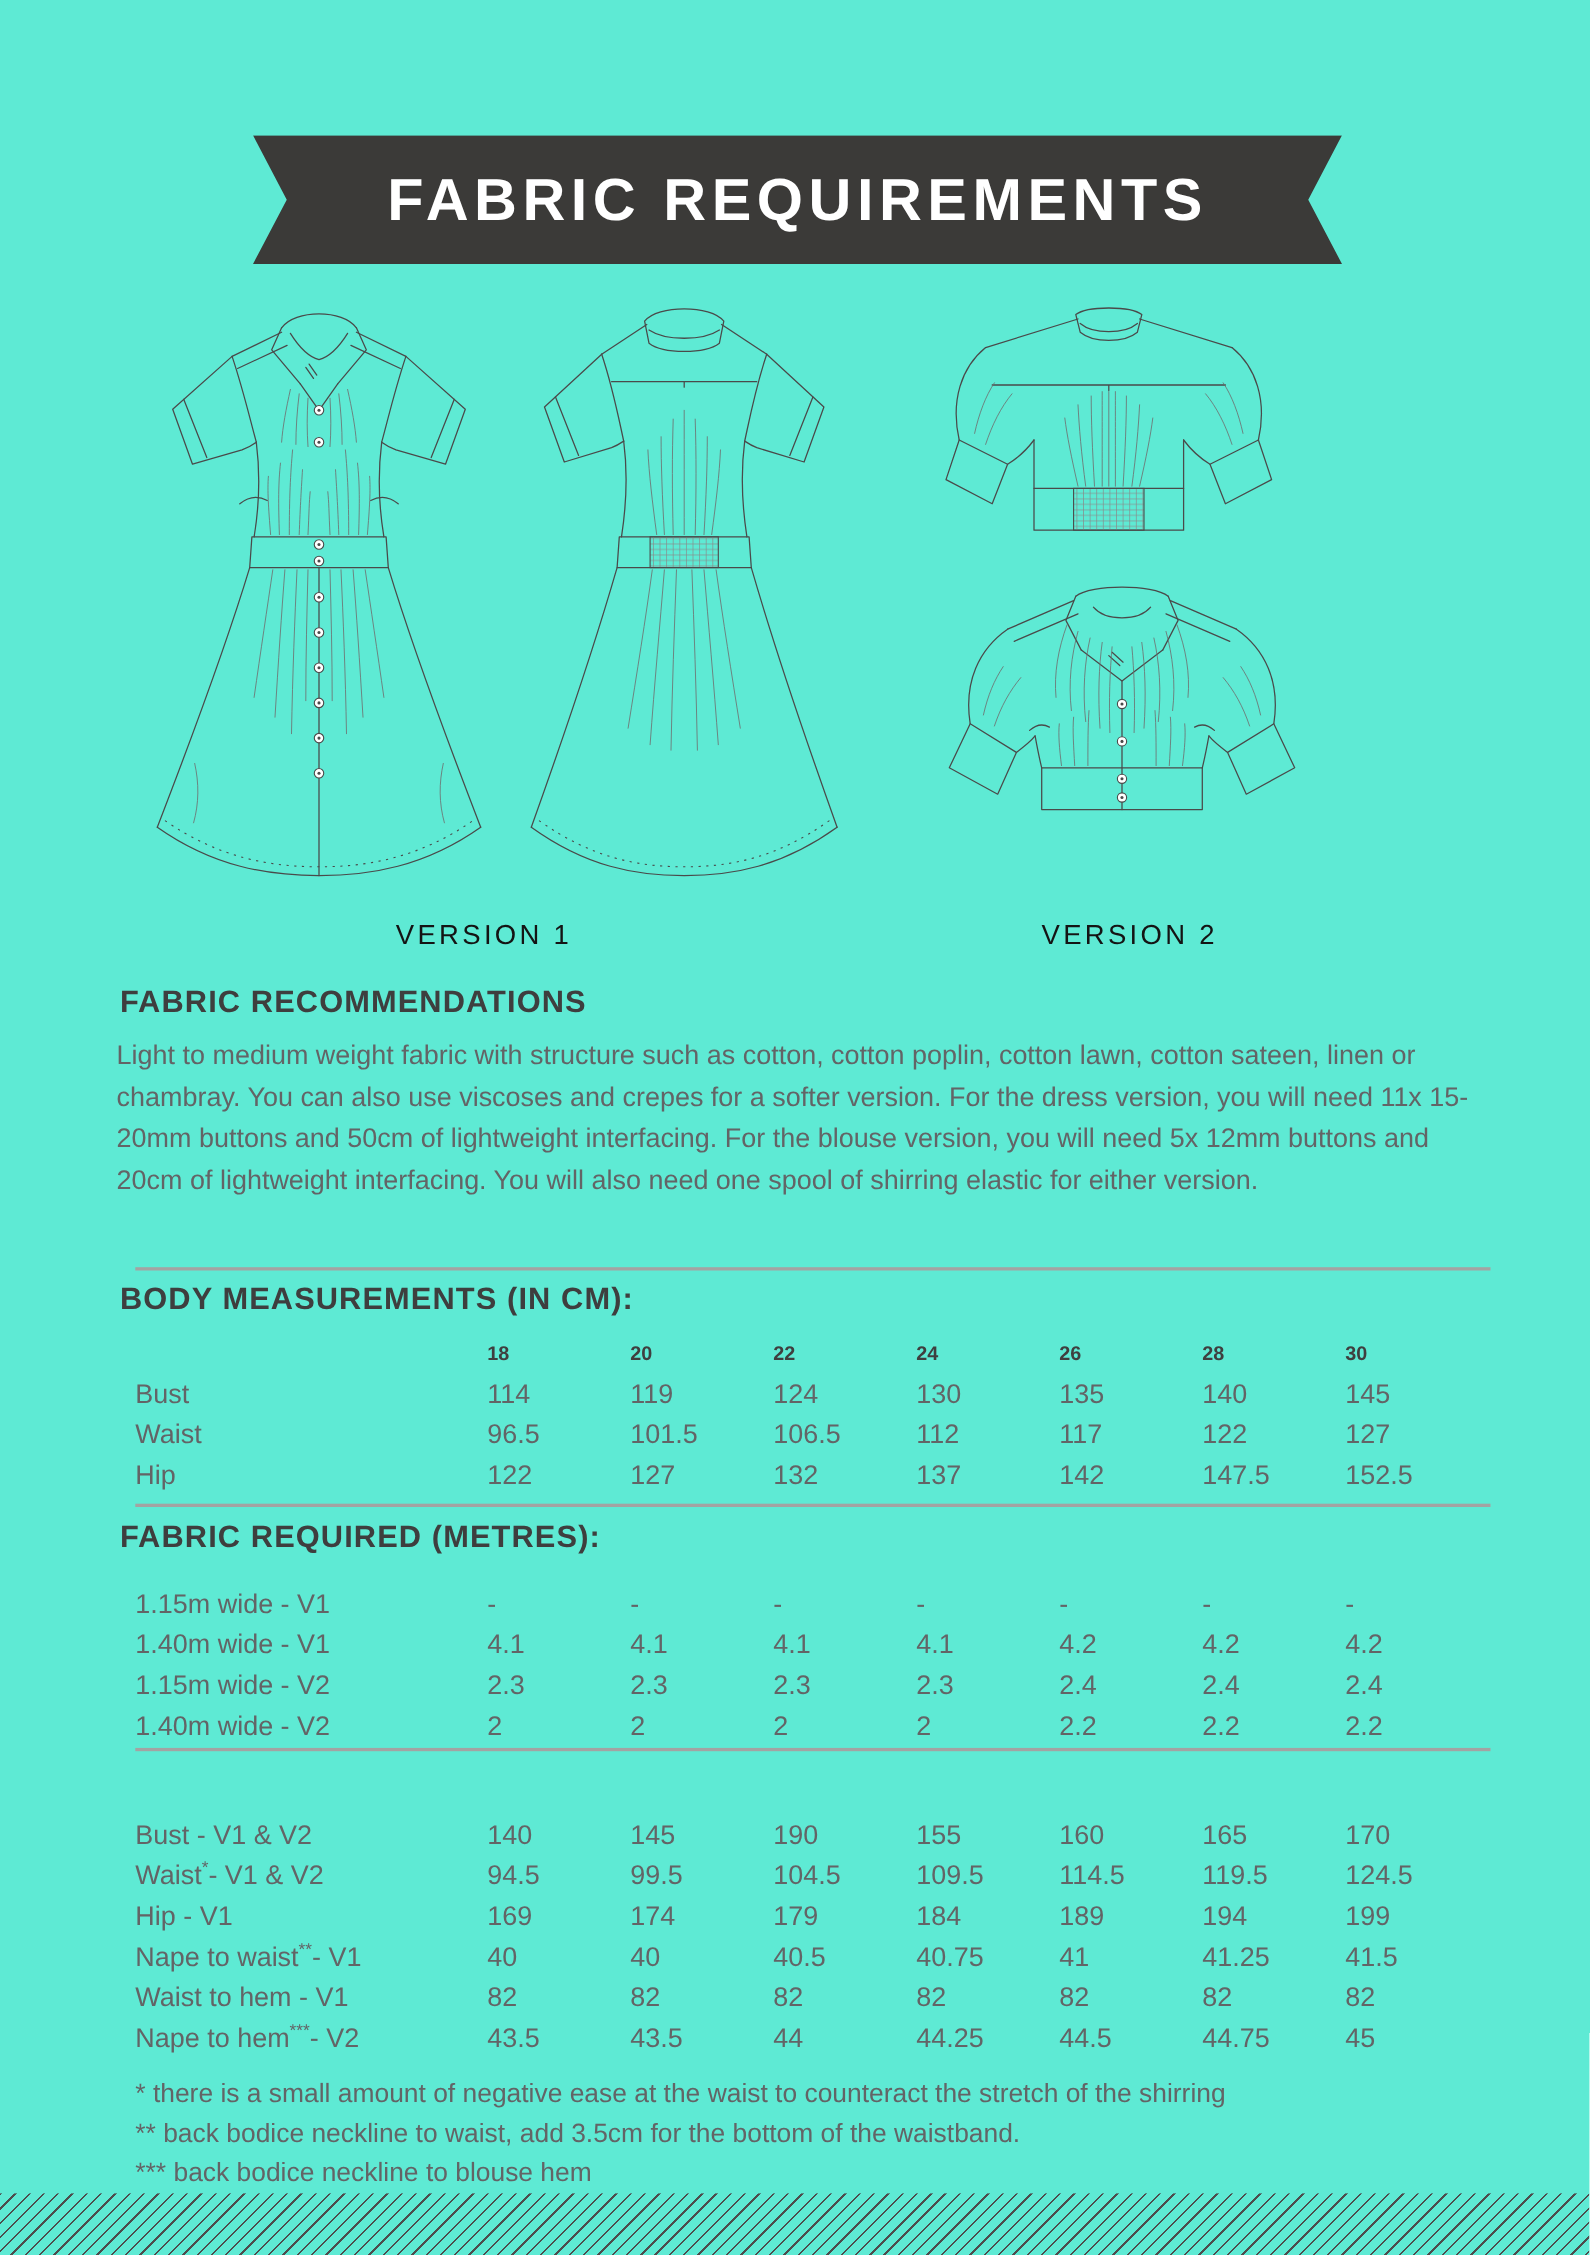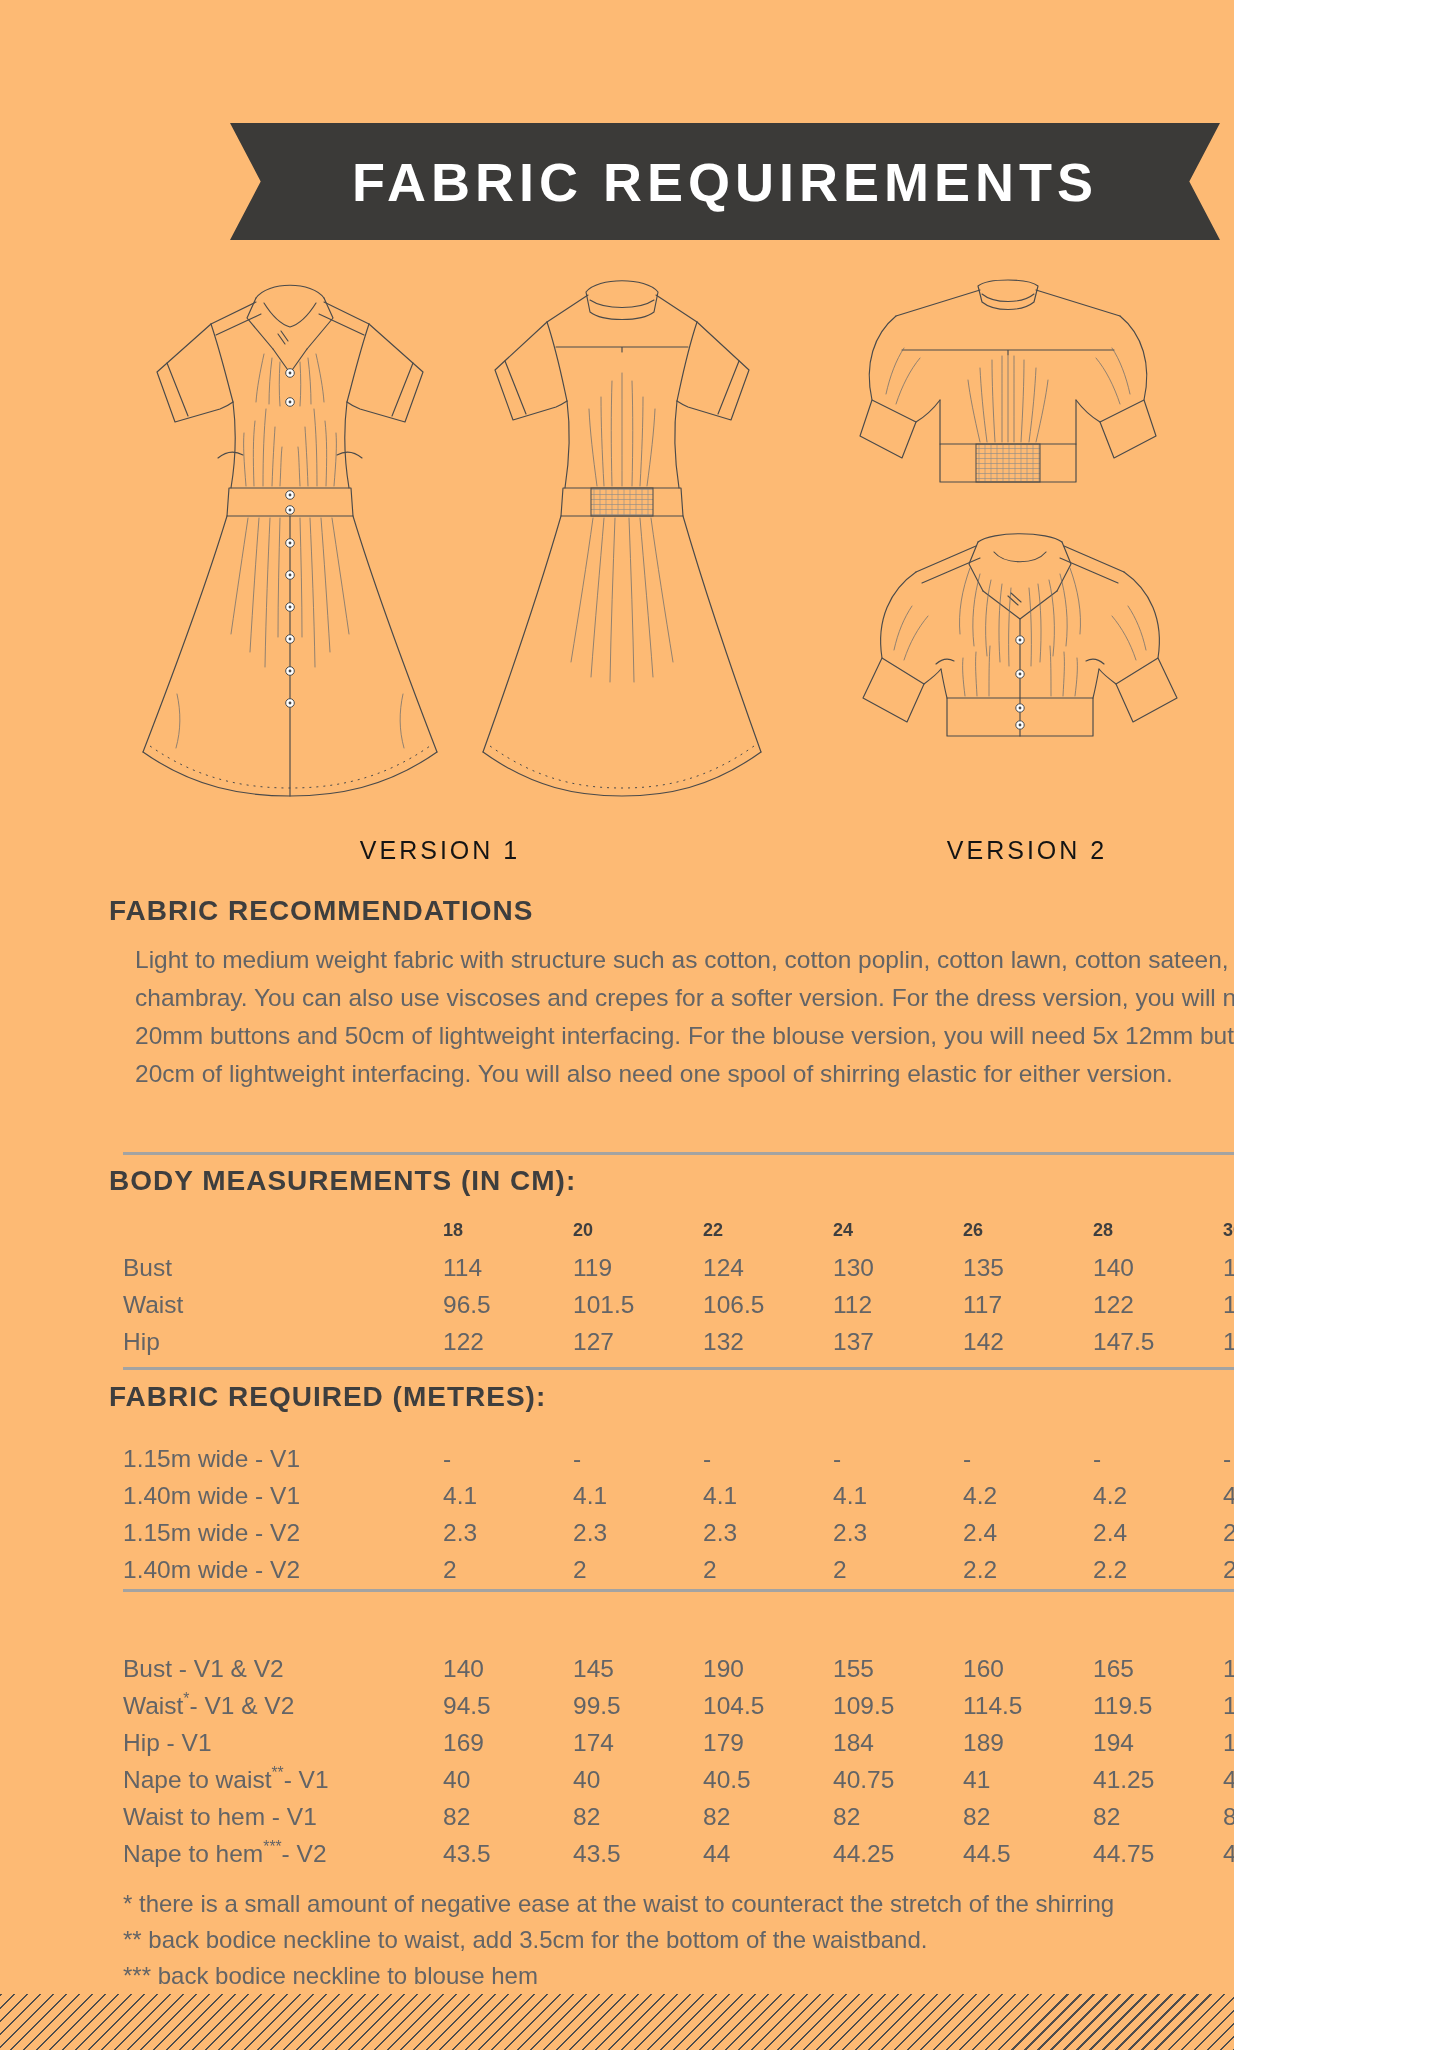--- a/index.html
+++ b/index.html
@@ -1,17 +1,17 @@
 <!DOCTYPE html>
 <html><head>
 <meta charset="utf-8">
 <style>
   html,body{margin:0;padding:0;background:#ffffff;}
   #page{
-    position:relative;width:1234px;height:2050px;background:#fdba74;overflow:hidden;
+    position:relative;width:1445px;height:2050px;background:#5eead4;overflow:hidden;
     font-family:"Liberation Sans", sans-serif;color:#636466;
   }
   
   .banner{
     position:absolute;left:230px;top:123px;width:990px;height:117px;
     background:#3b3a38;
     clip-path:polygon(0 0,100% 0,96.9% 50%,100% 100%,0 100%,3.1% 50%);
     display:flex;align-items:center;justify-content:center;
   }
   .banner-title{
@@ -28,21 +28,21 @@
   .version-label{
     position:absolute;top:836px;width:240px;text-align:center;
     font-size:25px;font-weight:normal;letter-spacing:3px;color:#141414;white-space:nowrap;
   }
   
   .sec-heading{
     position:absolute;left:109px;font-size:28px;font-weight:bold;color:#3e3e3e;
     letter-spacing:1px;white-space:nowrap;
   }
   .para{
-    position:absolute;left:135px;top:941px;width:1232px;
+    position:absolute;left:106px;top:941px;width:1232px;
     font-size:24.5px;line-height:38px;color:#636466;
   }
   .rule{position:absolute;left:123px;width:1232px;height:2.5px;background:#a3a3a2;}
   
   .mtable{
     position:absolute;left:123px;display:grid;
     grid-template-columns:320px repeat(7,130px);
     font-size:24.5px;color:#636466;
   }
   .mtable .cell{height:37px;display:flex;align-items:center;white-space:nowrap;}

